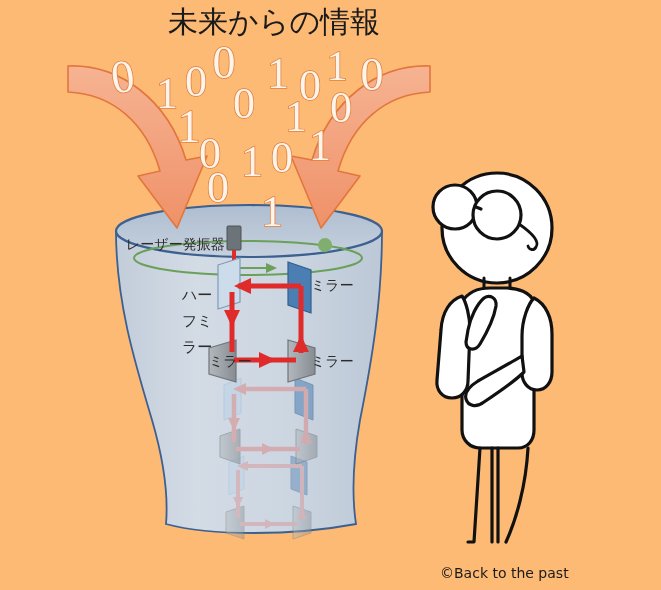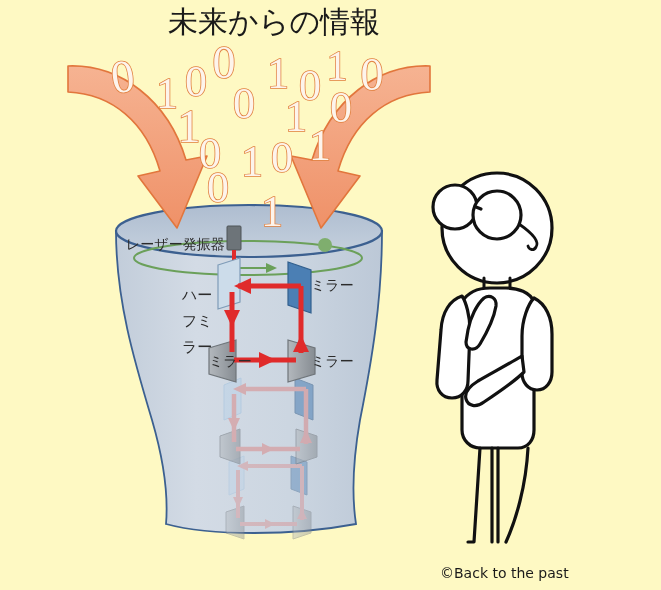--- a/index.html
+++ b/index.html
@@ -7,21 +7,21 @@
     padding: 0;
     background: #ffffff;
   }
   body {
     font-family: "Liberation Sans", "DejaVu Sans", sans-serif;
   }
   #stage {
     position: relative;
     width: 661px;
     height: 590px;
-    background: #fef9c3;
+    background: #fdba74;
     overflow: hidden;
   }
   #stage svg {
     position: absolute;
     top: 0;
     left: 0;
   }
   .title-text {
     font-family: "DejaVu Sans", "Liberation Sans", sans-serif;
     font-size: 30px;

